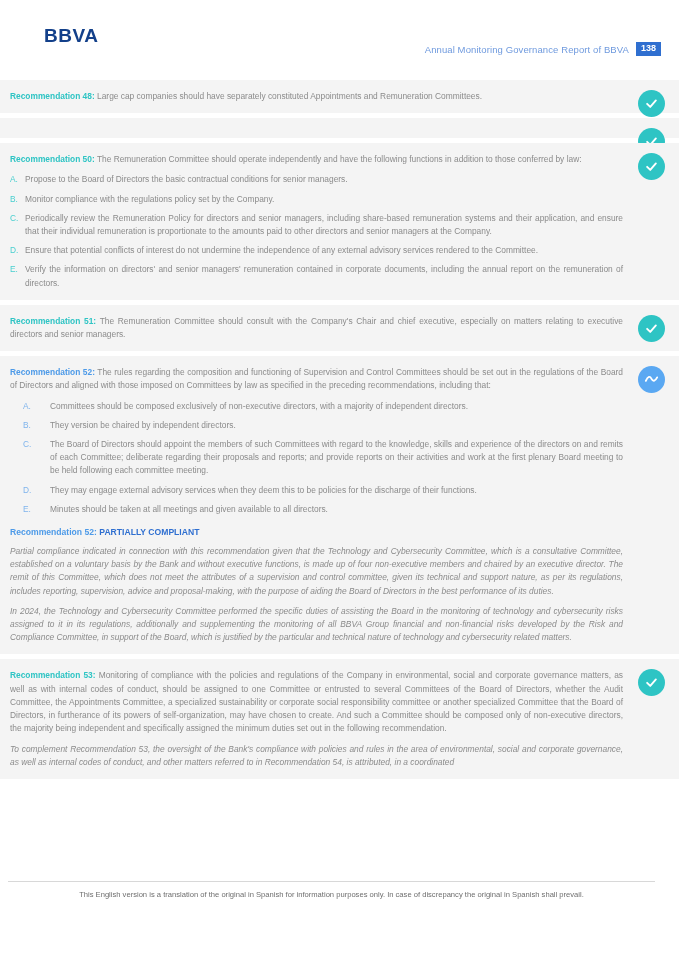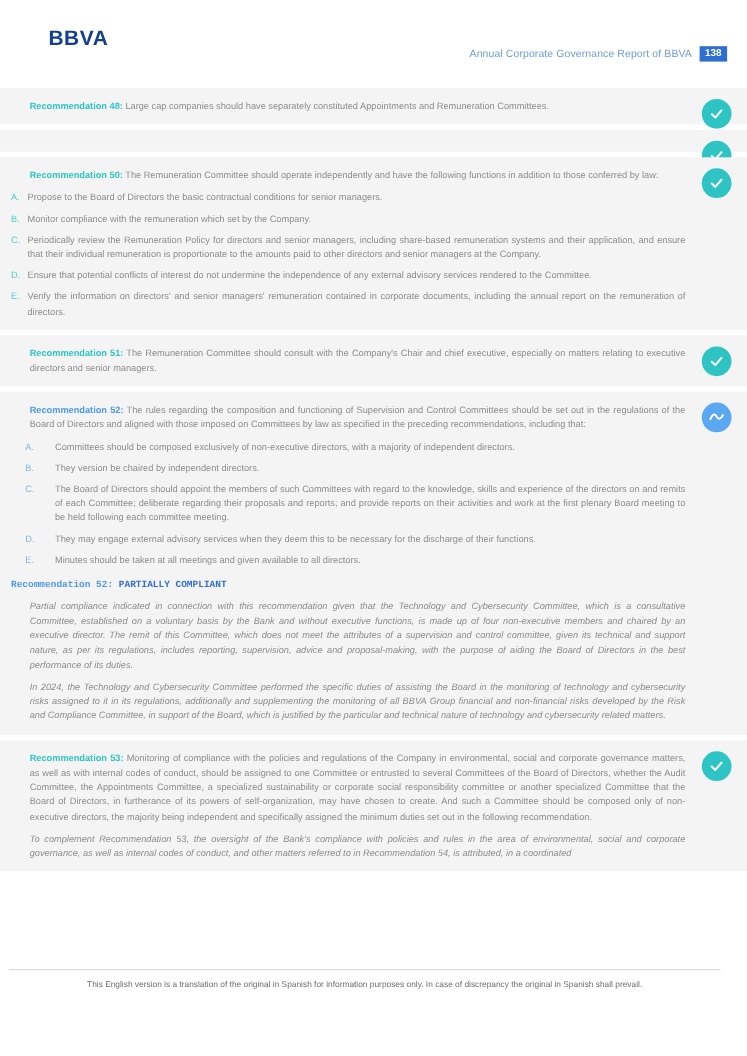--- a/index.html
+++ b/index.html
@@ -37,21 +37,21 @@
 
   
   .content{padding:0 0 0 0;}
   .card{
     background:#f4f4f4;
     position:relative;
     padding:10px 56px 10px 10px;
     margin-bottom:5px;
     box-sizing:border-box;
   }
-  .card p{margin:0 0 7px 17px;}
+  .card p{margin:0 0 7px 0;}
   .card p:last-child{margin-bottom:0;}
 
   .ptext{
     font-size:8.4px;line-height:13.2px;
     color:#8b8b8b;text-align:justify;
   }
   .rec-label{font-weight:bold;}
   .rec-label.teal{color:#2ec4c4;}
   .rec-label.blue{color:#4d9ae8;}
 
@@ -68,21 +68,21 @@
   }
   .sublist .txt{flex:1 1 auto;text-align:justify;}
 
   .sublist.teal .ltr{color:#49cfcf;width:15px;}
   .sublist.blue .ltr{color:#7fb4ec;width:40px;padding-left:13px;box-sizing:border-box;}
 
   .bold-blue{color:#2f6fd0;font-weight:bold;}
   .italic{font-style:italic;}
 
   .sub-head{
-    font-size:8.6px;line-height:14px;margin:9px 0 6px 0;font-family:Liberation Mono, monospace;
+    font-size:8.6px;line-height:14px;margin:9px 0 6px 0;
   }
 
   
   .status-icon{
     position:absolute;right:14px;top:10px;
     width:27px;height:27px;border-radius:50%;
     display:flex;align-items:center;justify-content:center;
   }
   .status-icon.compliant{background:#2ec4c4;}
   .status-icon.partial{background:#5aa8f2;}
@@ -102,21 +102,21 @@
   }
 </style>
 </head>
 <body>
 
 <div class="page">
 
   <div class="header">
     <div class="logo">BBVA</div>
     <div class="header-right">
-      <span class="header-title">Annual Corporate Governance Report of BBVA</span>
+      <span class="header-title">Annual Monitoring Governance Report of BBVA</span>
       <span class="page-badge">138</span>
     </div>
   </div>
 
   <div class="content" id="cards-root">
       <div class="card">
         <div class="status-icon compliant">
           <svg width="15" height="15" viewBox="0 0 24 24" aria-hidden="true">
             <path d="M5 12.5 L10 17.5 L19 7" fill="none" stroke="#ffffff" stroke-width="3" stroke-linecap="round" stroke-linejoin="round"></path>
           </svg>
@@ -137,21 +137,21 @@
           </svg>
         </div>
         <p class="ptext"><span class="rec-label teal">Recommendation 50:</span><span> The Remuneration Committee should operate independently and have the following functions in addition to those conferred by law:</span></p>
         <ul class="sublist teal">
           <li>
             <span class="ltr">A.</span>
             <span class="txt">Propose to the Board of Directors the basic contractual conditions for senior managers.</span>
           </li>
           <li>
             <span class="ltr">B.</span>
-            <span class="txt">Monitor compliance with the remuneration which set by the Company.</span>
+            <span class="txt">Monitor compliance with the regulations policy set by the Company.</span>
           </li>
           <li>
             <span class="ltr">C.</span>
             <span class="txt">Periodically review the Remuneration Policy for directors and senior managers, including share-based remuneration systems and their application, and ensure that their individual remuneration is proportionate to the amounts paid to other directors and senior managers at the Company.</span>
           </li>
           <li>
             <span class="ltr">D.</span>
             <span class="txt">Ensure that potential conflicts of interest do not undermine the independence of any external advisory services rendered to the Committee.</span>
           </li>
           <li>
@@ -183,21 +183,21 @@
           <li>
             <span class="ltr">B.</span>
             <span class="txt">They version be chaired by independent directors.</span>
           </li>
           <li>
             <span class="ltr">C.</span>
             <span class="txt">The Board of Directors should appoint the members of such Committees with regard to the knowledge, skills and experience of the directors on and remits of each Committee; deliberate regarding their proposals and reports; and provide reports on their activities and work at the first plenary Board meeting to be held following each committee meeting.</span>
           </li>
           <li>
             <span class="ltr">D.</span>
-            <span class="txt">They may engage external advisory services when they deem this to be necessary for the discharge of their functions.</span>
+            <span class="txt">They may engage external advisory services when they deem this to be policies for the discharge of their functions.</span>
           </li>
           <li>
             <span class="ltr">E.</span>
             <span class="txt">Minutes should be taken at all meetings and given available to all directors.</span>
           </li>
         </ul>
         <div class="sub-head"><span class="rec-label blue">Recommendation 52:</span><span class="bold-blue"> PARTIALLY COMPLIANT</span></div>
         <p class="ptext italic">Partial compliance indicated in connection with this recommendation given that the Technology and Cybersecurity Committee, which is a consultative Committee, established on a voluntary basis by the Bank and without executive functions, is made up of four non-executive members and chaired by an executive director. The remit of this Committee, which does not meet the attributes of a supervision and control committee, given its technical and support nature, as per its regulations, includes reporting, supervision, advice and proposal-making, with the purpose of aiding the Board of Directors in the best performance of its duties.</p>
         <p class="ptext italic">In 2024, the Technology and Cybersecurity Committee performed the specific duties of assisting the Board in the monitoring of technology and cybersecurity risks assigned to it in its regulations, additionally and supplementing the monitoring of all BBVA Group financial and non-financial risks developed by the Risk and Compliance Committee, in support of the Board, which is justified by the particular and technical nature of technology and cybersecurity related matters.</p>
       </div>

